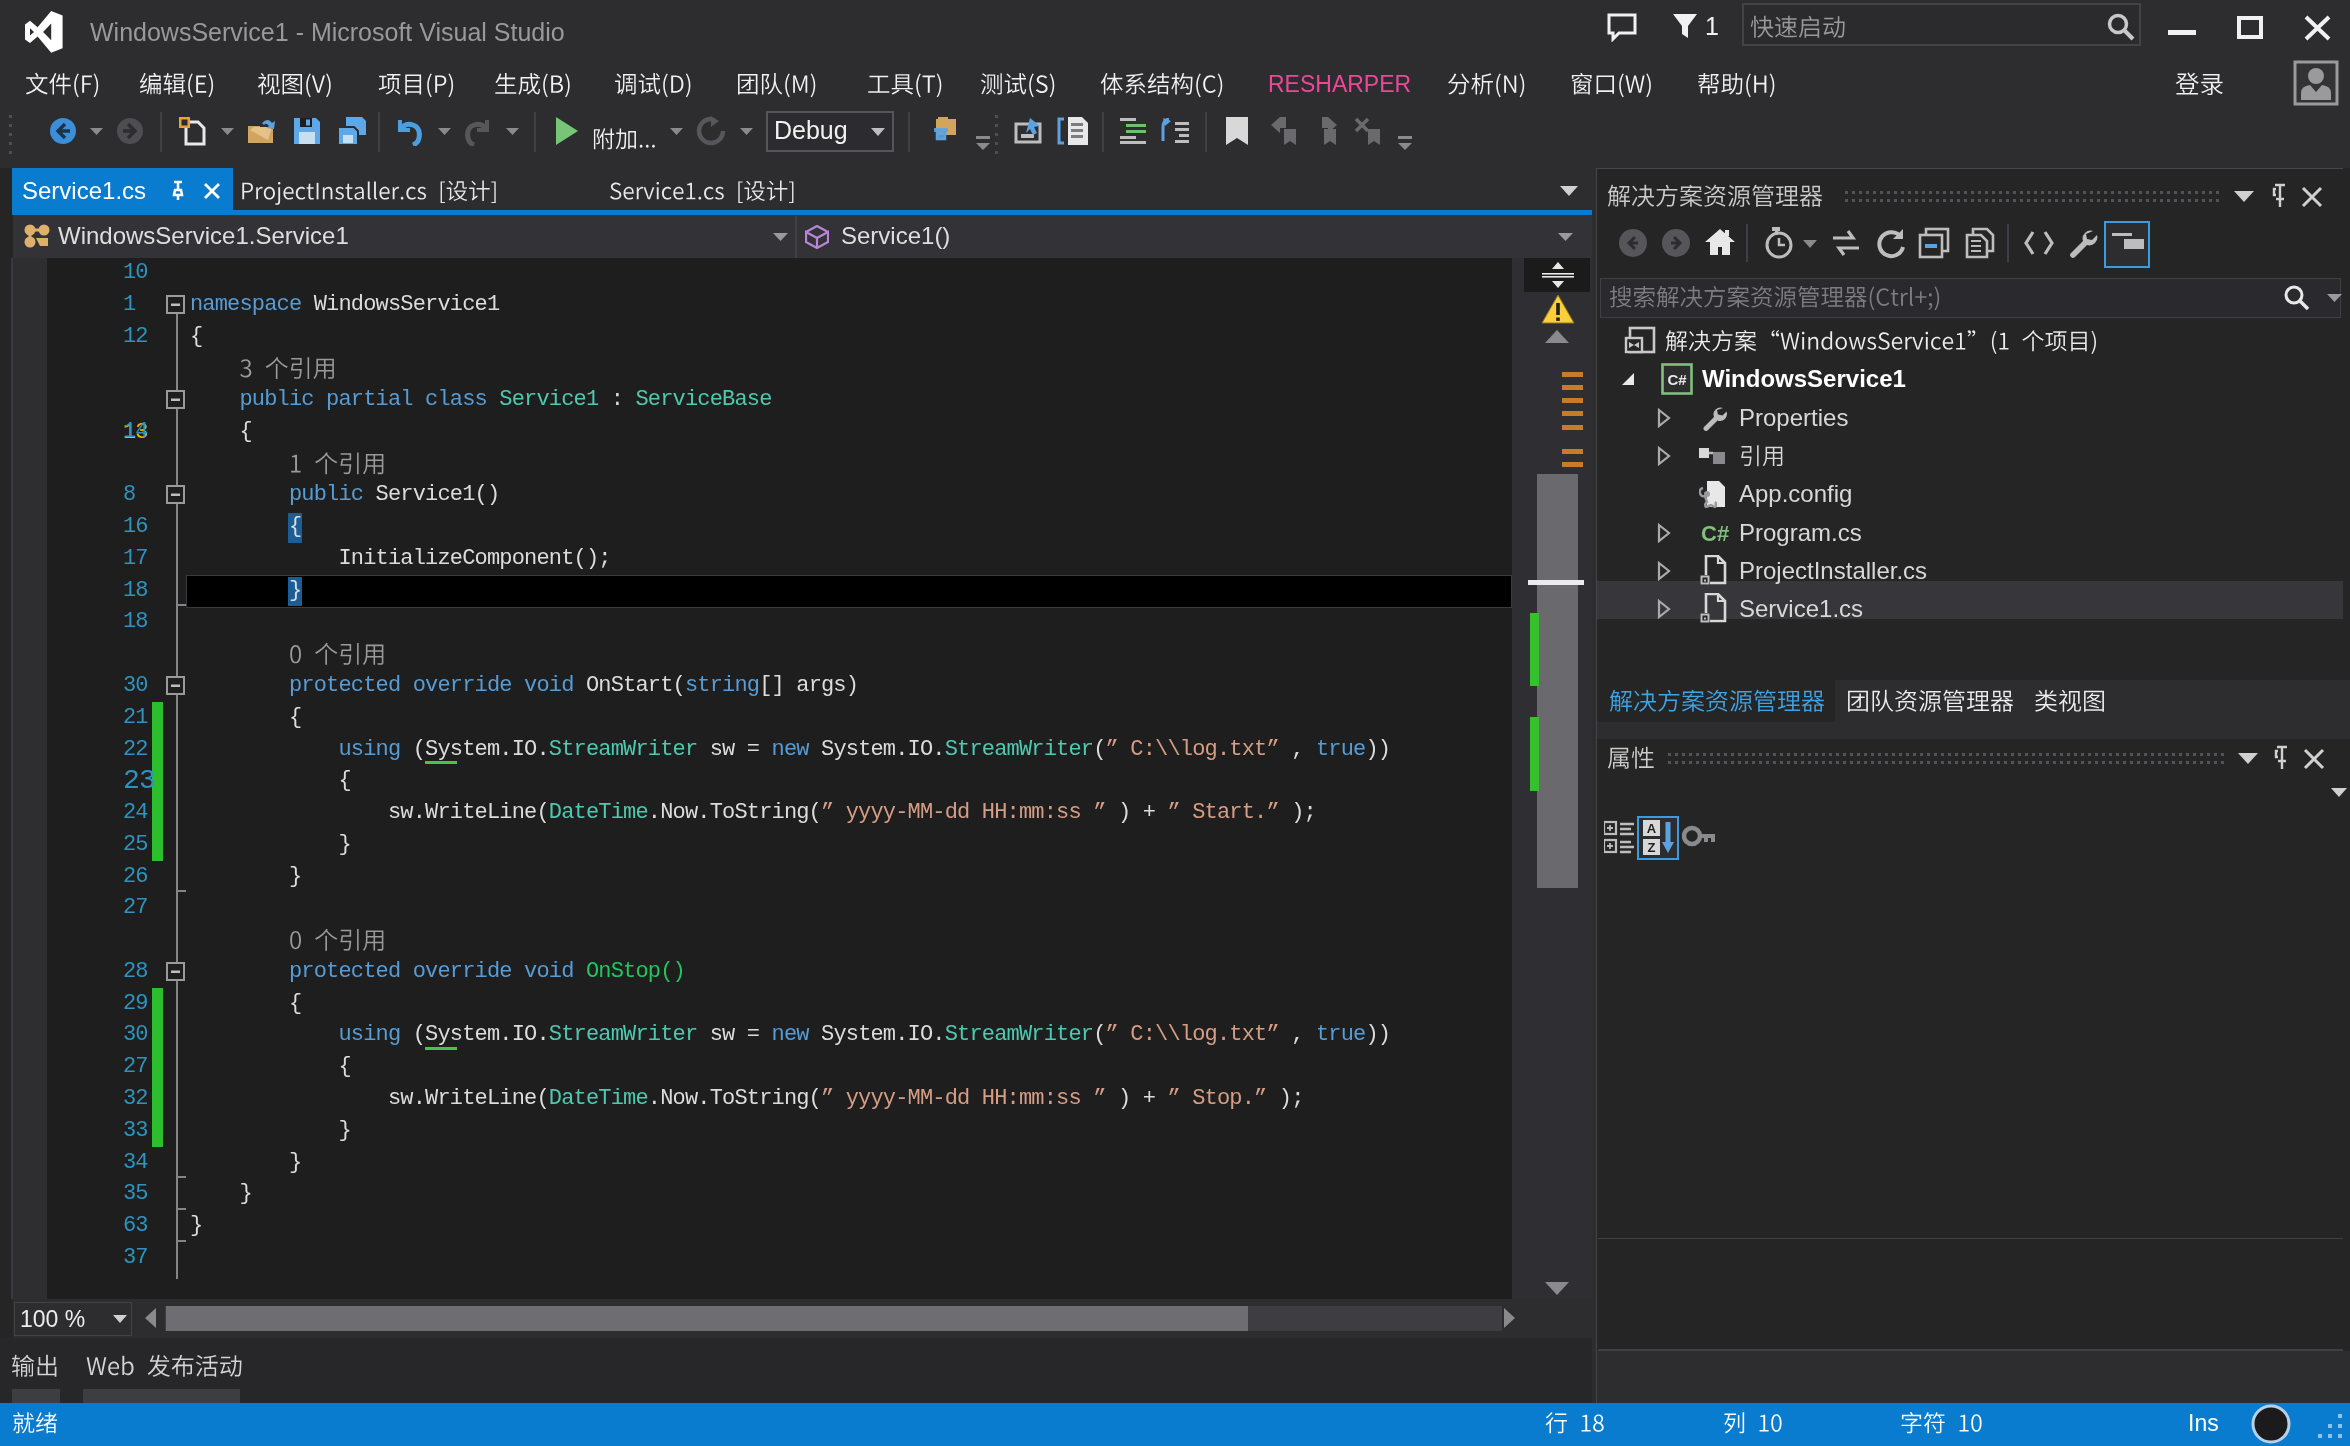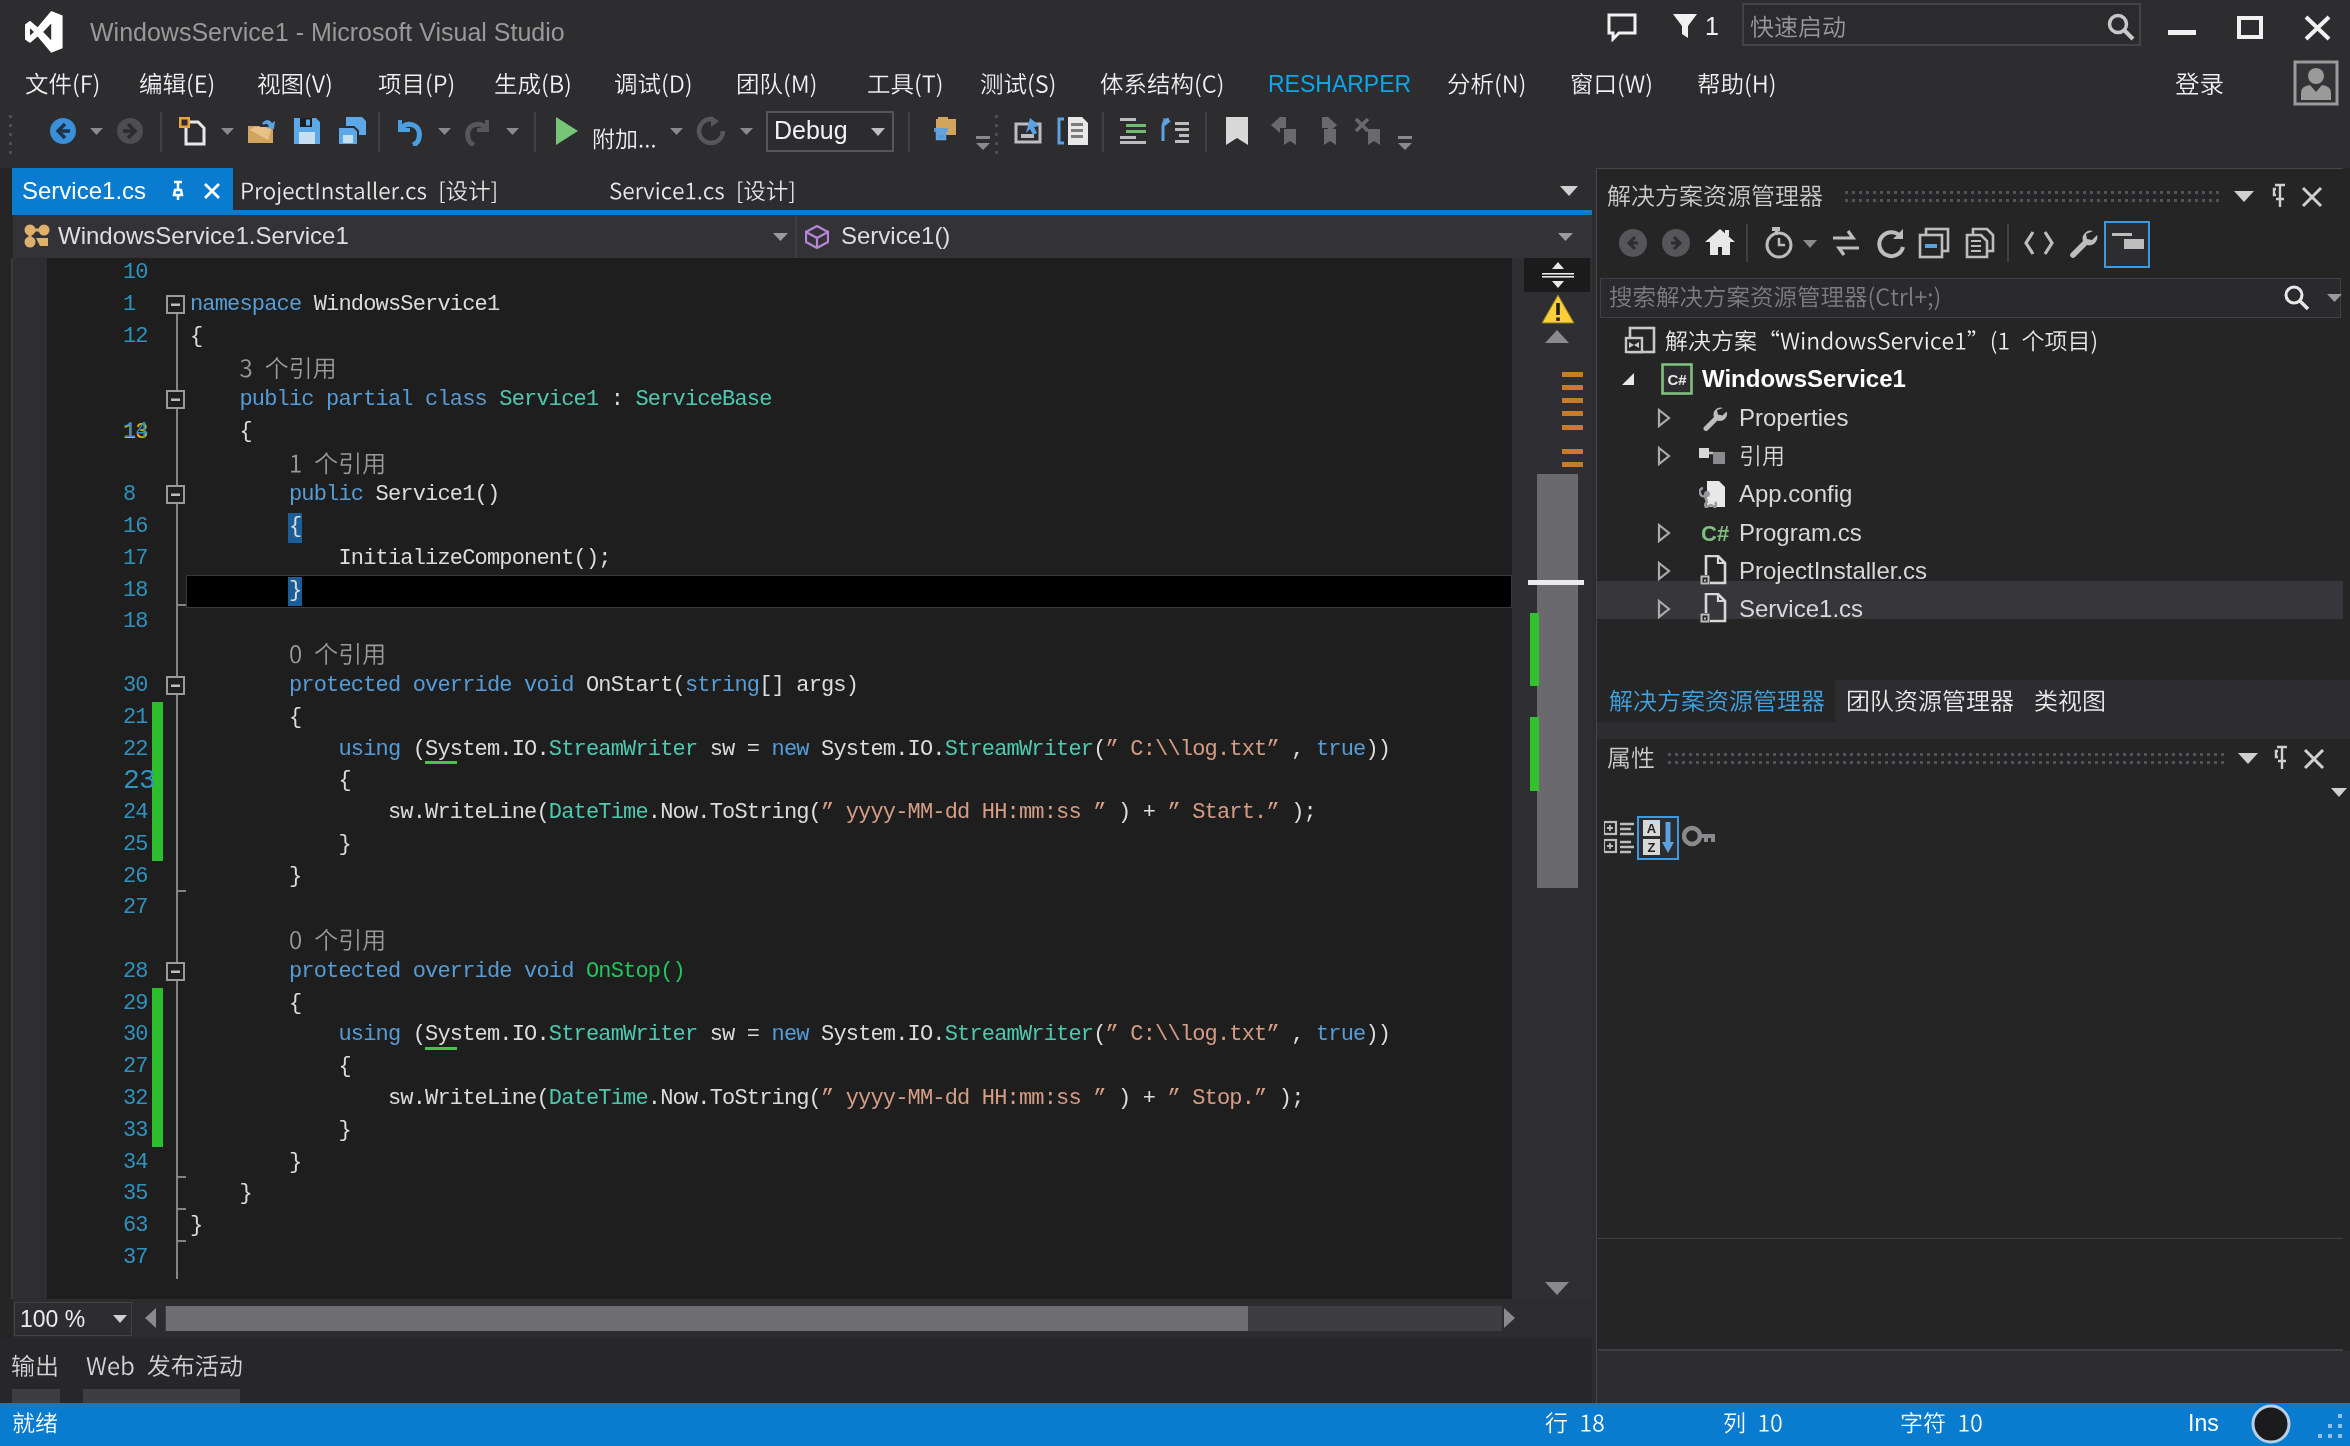--- a/index.html
+++ b/index.html
@@ -725,21 +725,21 @@
     <rect x="0" y="19" width="17" height="16" fill="#d8d8d8"></rect>
     <text x="8.5" y="32" font-size="13" font-family="Liberation Sans" fill="#1e1e1e" text-anchor="middle" font-weight="bold">Z</text>
     <path d="M25 2 v24" stroke="#5da2e0" stroke-width="5"></path>
     <path d="M19 22 h12 l-6 11 Z" fill="#5da2e0"></path>
   </svg>
 <svg class="a" style="left:1682px;top:824px" width="34" height="28" viewBox="0 0 34 28">
     <circle cx="10" cy="12" r="8" fill="none" stroke="#8a8a8e" stroke-width="4.5"></circle>
     <path d="M17 10 h16 v8 h-4 v-4 h-3 v4 h-4 v-4 h-5 Z" fill="#8a8a8e"></path>
   </svg>
 <div class="a t" style="left:90px;top:14.25px;font-size:25px;color:#999999;line-height:37.5px;">WindowsService1 - Microsoft Visual Studio</div>
-<div class="a t" style="left:1268px;top:66.75px;font-size:23px;color:#0ea5e9;line-height:34.5px;">RESHARPER</div>
+<div class="a t" style="left:1268px;top:66.75px;font-size:23px;color:#ec4899;line-height:34.5px;">RESHARPER</div>
 <div class="a t" style="left:22px;top:173px;font-size:24px;color:#ffffff;line-height:36px;">Service1.cs</div>
 <div class="a t" style="left:774px;top:112.25px;font-size:25px;color:#f1f1f1;line-height:37.5px;">Debug</div>
 <div class="a t" style="left:58px;top:218px;font-size:24px;color:#dedede;line-height:36px;">WindowsService1.Service1</div>
 <div class="a t" style="left:841px;top:218px;font-size:24px;color:#dedede;line-height:36px;">Service1()</div>
 <div class="a t" style="left:2188px;top:1405.75px;font-size:23px;color:#ffffff;line-height:34.5px;">Ins</div>
 <div class="a t" style="left:20px;top:1301.75px;font-size:23px;color:#ececec;line-height:34.5px;">100 %</div>
 <div class="a t" style="left:1702px;top:361.3px;font-size:24px;font-weight:700;color:#ffffff;line-height:36px;">WindowsService1</div>
 <div class="a t" style="left:1739px;top:399.6px;font-size:24px;color:#d8d8d8;line-height:36px;">Properties</div>
 <div class="a t" style="left:1739px;top:476.2px;font-size:24px;color:#d8d8d8;line-height:36px;">App.config</div>
 <div class="a t" style="left:1739px;top:514.5px;font-size:24px;color:#d8d8d8;line-height:36px;">Program.cs</div>

